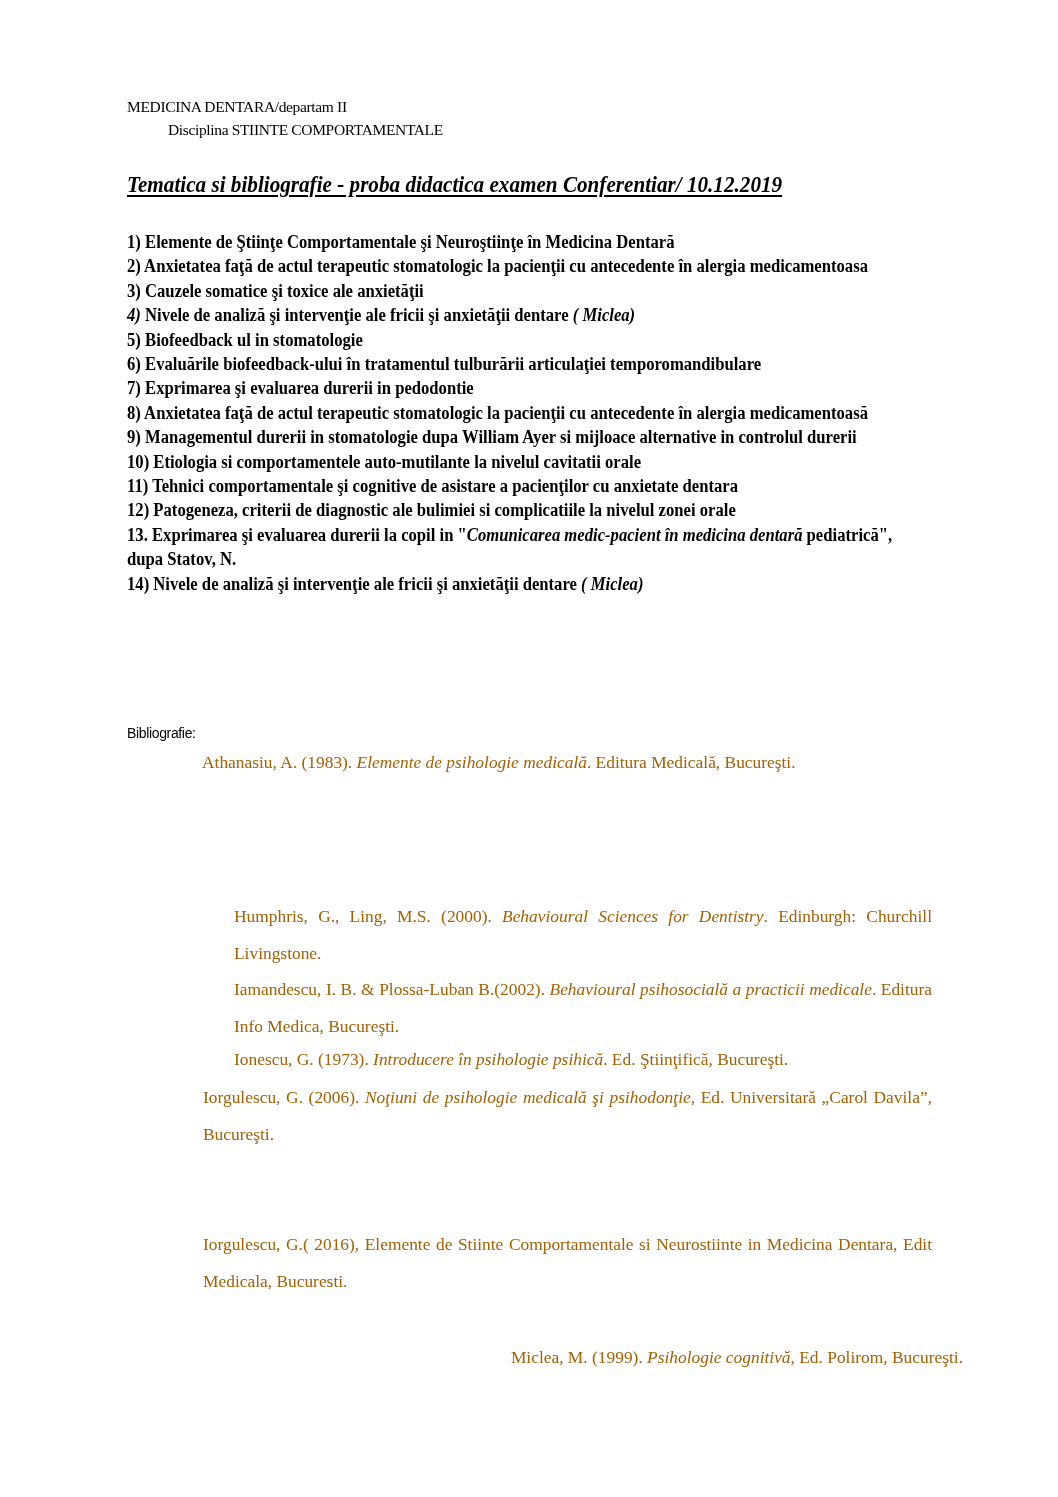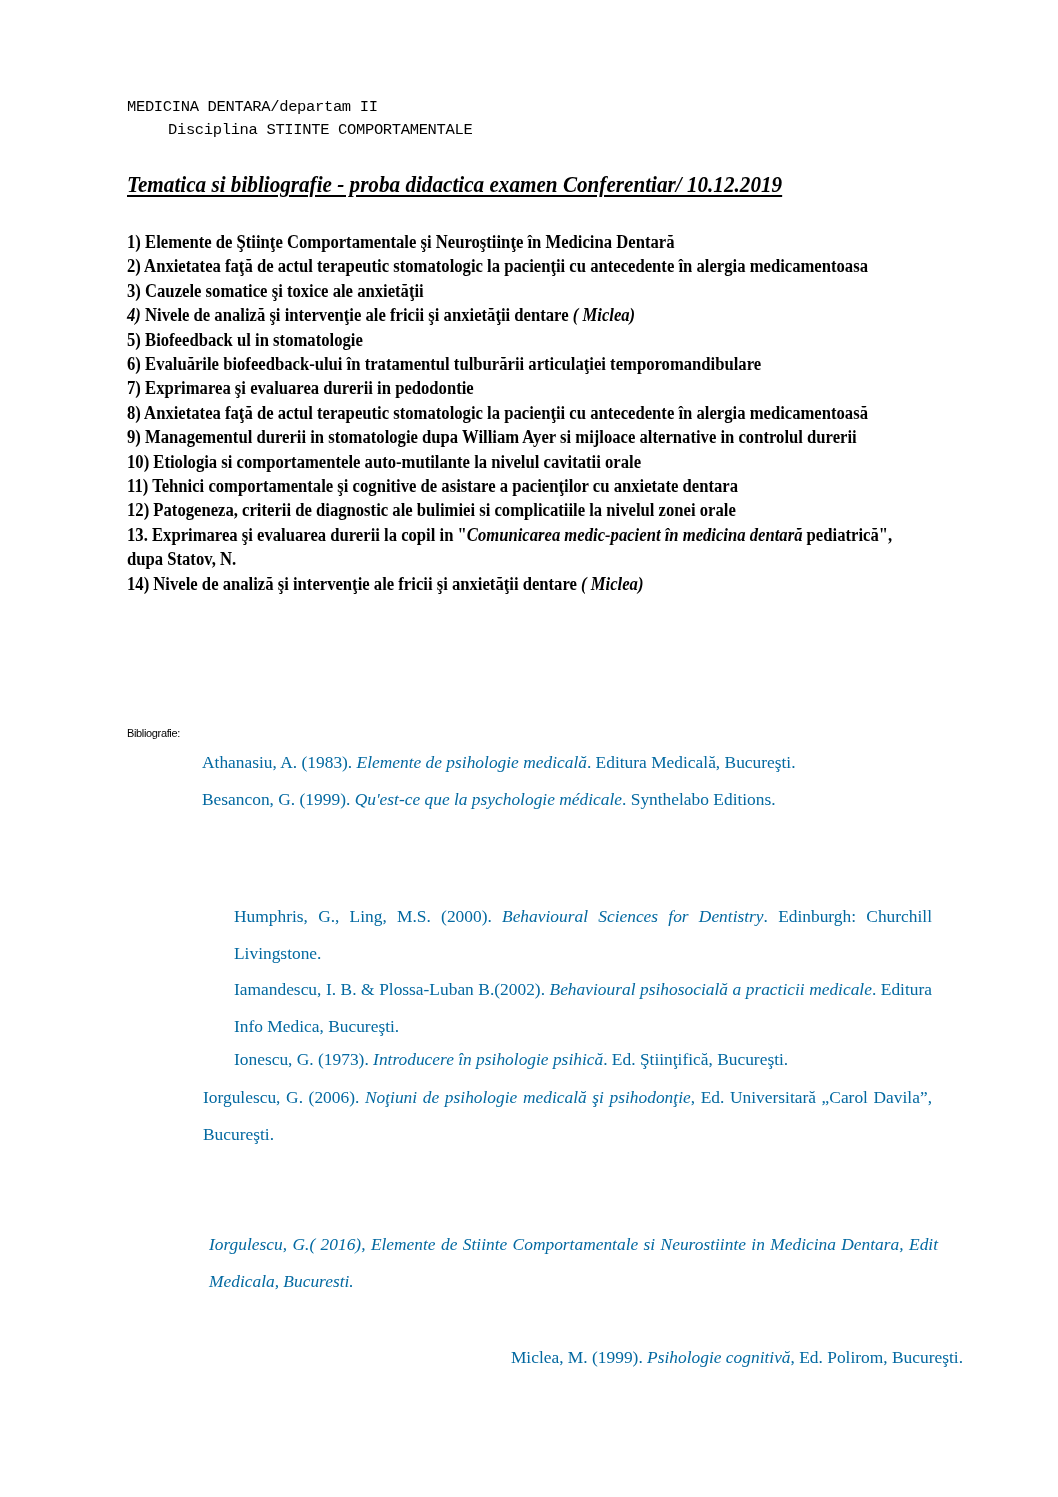--- a/index.html
+++ b/index.html
@@ -1,42 +1,42 @@
 <!DOCTYPE html>
 <html><head>
 <meta charset="utf-8">
 <style>
   html, body { margin: 0; padding: 0; background: #ffffff; }
   body { width: 1058px; height: 1497px; position: relative; overflow: hidden; color: #000; }
   .page { position: absolute; left: 0; top: 0; width: 1058px; height: 1497px; background: #fff; }
 
-  .hdr { position: absolute; left: 127px; font-family: Liberation Mono, monospace; font-size: 15.5px; letter-spacing: -0.35px; line-height: 18px; text-align: right; }
+  .hdr { position: absolute; left: 127px; font-family: Liberation Serif, serif; font-size: 15.5px; letter-spacing: -0.35px; line-height: 18px; text-align: right; }
   .hdr1 { top: 98px; }
   .hdr2 { top: 121px; margin-left: 41px; }
 
   .title { position: absolute; left: 127px; top: 171px; font-family: "Liberation Serif", serif; font-weight: bold; font-style: italic; font-size: 23px; line-height: 28px; text-decoration: underline; text-underline-offset: 3px; white-space: nowrap; transform: scaleX(0.92); transform-origin: left top; }
 
   .topics { position: absolute; left: 127px; top: 230px; width: 870px; font-family: "Liberation Serif", serif; font-weight: bold; font-size: 18.4px; line-height: 24.4px; transform: scaleX(0.905); transform-origin: left top; }
   .topic { display: block; white-space: pre-wrap; }
   .topic .it { font-style: italic; }
 
-  .bib-label { position: absolute; left: 127px; top: 724px; font-family: "Liberation Sans", sans-serif; font-size: 11px; letter-spacing: -0.35px; line-height: 18px; }
+  .bib-label { position: absolute; left: 127px; top: 724px; font-family: "Liberation Sans", sans-serif; font-size: 14px; letter-spacing: -0.35px; line-height: 18px; }
 
-  .bib { position: absolute; font-family: "Liberation Serif", serif; font-size: 17.4px; line-height: 36.7px; color: #0369a1; }
+  .bib { position: absolute; font-family: "Liberation Serif", serif; font-size: 17.4px; line-height: 36.7px; color: #a16207; }
   .bib .it { font-style: italic; }
   .bib.just { text-align: justify; text-align-last: left; }
   .b-athanasiu { left: 202px; top: 744px; width: 760px; white-space: nowrap; }
   .b-besancon  { left: 202px; top: 781px; width: 760px; white-space: nowrap; }
   .b-doyle     { left: 234px; top: 824px; width: 698px; }
   .b-humphris  { left: 234px; top: 898px; width: 698px; }
   .b-iamandescu{ left: 234px; top: 971px; width: 698px; }
   .b-ionescu   { left: 234px; top: 1041px; width: 720px; white-space: nowrap; }
   .b-iorg1     { left: 203px; top: 1079px; width: 729px; }
   .b-iorg2     { left: 203px; top: 1153px; width: 729px; }
-  .b-iorg3     { left: 209px; top: 1226px; width: 729px; font-style: italic; }
+  .b-iorg3     { left: 203px; top: 1226px; width: 729px; }
   .b-miclea1   { left: 203px; top: 1302px; width: 760px; white-space: nowrap; }
   .b-miclea2   { left: 203px; top: 1339px; width: 760px; white-space: nowrap; text-align: right; }
 </style>
 </head>
 <body>
 
 <div class="page">
 
   <div class="hdr hdr1">MEDICINA DENTARA/departam II</div>
   <div class="hdr hdr2">Disciplina STIINTE COMPORTAMENTALE</div>
@@ -56,21 +56,20 @@
     <span class="topic"><span>10)</span><span> Etiologia si comportamentele auto-mutilante la nivelul cavitatii orale</span></span>
     <span class="topic"><span>11)</span><span> Tehnici comportamentale şi cognitive de asistare a pacienţilor cu anxietate dentara</span></span>
     <span class="topic"><span>12)</span><span> Patogeneza, criterii de diagnostic ale bulimiei si complicatiile la nivelul zonei orale</span></span>
     <span class="topic"><span>13.</span><span> Exprimarea şi evaluarea durerii la copil in "</span><span class="it">Comunicarea medic-pacient în medicina dentară</span><span> pediatrică", dupa Statov, N.</span></span>
     <span class="topic"><span>14)</span><span> Nivele de analiză şi intervenţie ale fricii şi anxietăţii dentare </span><span class="it">( Miclea)</span></span>
   </div>
 
   <div class="bib-label">Bibliografie:</div>
 
   <div class="bib b-athanasiu"><span>Athanasiu, A. (1983). </span><span class="it">Elemente de psihologie medicală</span><span>. Editura Medicală, Bucureşti.</span></div>
-  <div class="bib b-besancon"><span>Besancon, G. (1999). </span><span class="it">Qu'est-ce que la psychologie médicale</span><span>. Synthelabo Editions.</span></div>
   <div class="bib just b-humphris"><span>Humphris, G., Ling, M.S. (2000). </span><span class="it">Behavioural Sciences for Dentistry</span><span>. Edinburgh: Churchill Livingstone.</span></div>
   <div class="bib just b-iamandescu"><span>Iamandescu, I. B. &amp; Plossa-Luban B.(2002). </span><span class="it">Behavioural psihosocială a practicii medicale</span><span>. Editura Info Medica, Bucureşti.</span></div>
   <div class="bib b-ionescu"><span>Ionescu, G. (1973). </span><span class="it">Introducere în psihologie psihică</span><span>. Ed. Ştiinţifică, Bucureşti.</span></div>
   <div class="bib just b-iorg1"><span>Iorgulescu, G. (2006). </span><span class="it">Noţiuni de psihologie medicală şi psihodonţie</span><span>, Ed. Universitară „Carol Davila”, Bucureşti.</span></div>
   <div class="bib just b-iorg3"><span>Iorgulescu, G.( 2016), Elemente de Stiinte Comportamentale si Neurostiinte in Medicina Dentara, Edit Medicala, Bucuresti.</span><span class="it"></span><span></span></div>
   <div class="bib b-miclea2"><span>Miclea, M. (1999). </span><span class="it">Psihologie cognitivă</span><span>, Ed. Polirom, Bucureşti.</span></div>
 
 </div>
 
 </body></html>

